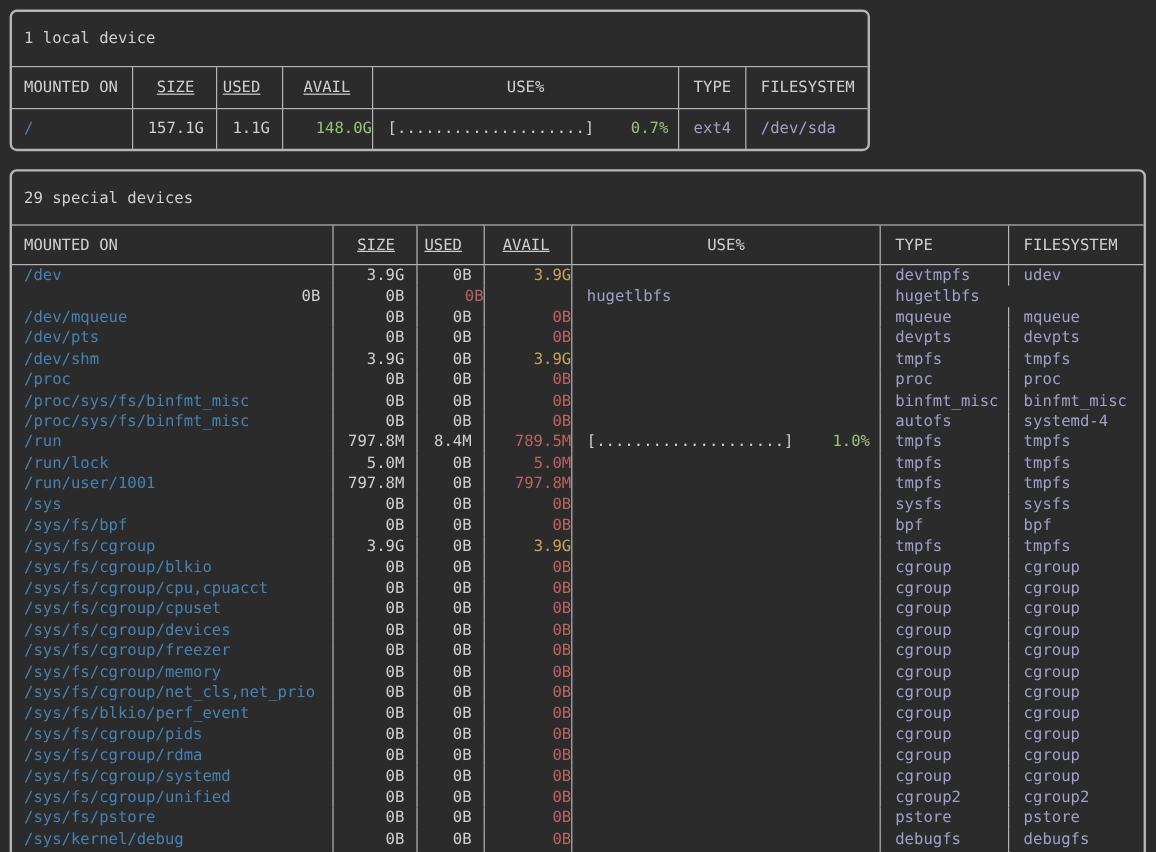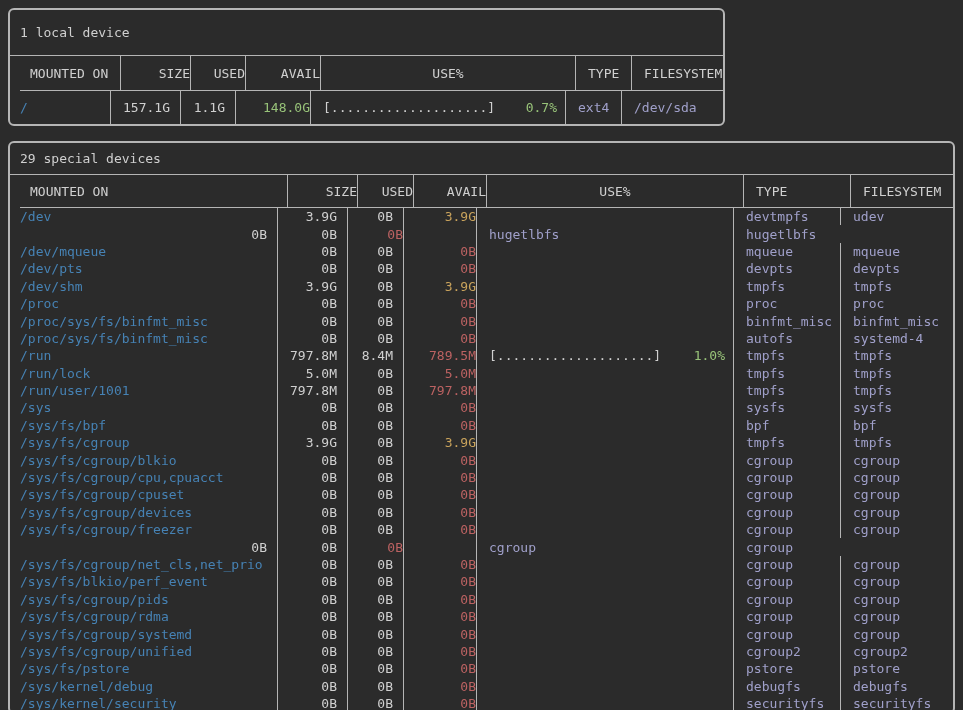--- a/index.html
+++ b/index.html
@@ -18,41 +18,41 @@
   }
   .t1 { width: 717px; margin-bottom: 15px; }
   .t2 { width: 947px; }
   .title-band {
     height: 46px;
     display: flex;
     align-items: center;
     padding-left: 10px;
     border-bottom: 1px solid var(--border, #b5b5b5);
   }
-  .t2 .title-band { height: 32px; }
+  .t2 .title-band { height: 45px; }
   .thead, .row { display: grid; }
   .t1 .thead, .t1 .row { grid-template-columns: 101px 70px 55px 75px 255px 56px 1fr; }
   .t2 .thead, .t2 .row { grid-template-columns: 268px 70px 56px 73px 257px 107px 1fr; }
-  .thead { border-bottom: 1px solid var(--border, #b5b5b5); margin-left: 10px; }
+  .thead { border-bottom: 1px solid var(--border, #b5b5b5); }
   .t1 .thead { height: 35px; }
   .t2 .thead { height: 33px; }
   .t1 .row { height: 33px; }
   .t2 .row { height: 17.4px; }
   .cell {
     display: flex;
     align-items: center;
     border-right: 1px solid var(--border, #b5b5b5);
     overflow: hidden;
     white-space: pre;
   }
   .cell:last-child { border-right: none; }
   .row .cell { border-right-color: var(--border, #b5b5b5); }
   .rows .row .cell { border-top: none; }
   .h-mount  { justify-content: flex-start; padding-left: 10px; }
-  .h-size, .h-used, .h-avail { justify-content: flex-end; padding-right: 0; }
+  .h-size, .h-used, .h-avail { justify-content: flex-end; padding-right: 18px; text-decoration: underline; }
   .h-use    { justify-content: center; }
   .h-type, .h-fs { justify-content: flex-start; padding-left: 12px; }
   .c-mount { justify-content: flex-start; padding-left: 10px; color: var(--blue, #4682b4); }
   .c-size, .c-used { justify-content: flex-end; padding-right: 10px; }
   .c-avail { justify-content: flex-end; }
   .c-use   { justify-content: space-between; padding-left: 12px; padding-right: 8px; }
   .c-type, .c-fs { justify-content: flex-start; padding-left: 12px; color: var(--purple, #a0a0ca); }
   .av-green  { color: var(--green, #98c379); }
   .av-yellow { color: var(--yellow, #c9a35c); }
   .av-red    { color: var(--red, #bc6262); }
@@ -268,20 +268,21 @@
         <div class="row">
           <div class="cell c-mount">/sys/fs/cgroup/freezer</div>
           <div class="cell c-size">0B</div>
           <div class="cell c-used">0B</div>
           <div class="cell c-avail av-red">0B</div>
           <div class="cell c-use"></div>
           <div class="cell c-type">cgroup</div>
           <div class="cell c-fs">cgroup</div>
         </div>
         <div class="row">
+          <div class="cell c-mount">/sys/fs/cgroup/memory</div>
           <div class="cell c-size">0B</div>
           <div class="cell c-used">0B</div>
           <div class="cell c-avail av-red">0B</div>
           <div class="cell c-use"></div>
           <div class="cell c-type">cgroup</div>
           <div class="cell c-fs">cgroup</div>
         </div>
         <div class="row">
           <div class="cell c-mount">/sys/fs/cgroup/net_cls,net_prio</div>
           <div class="cell c-size">0B</div>

